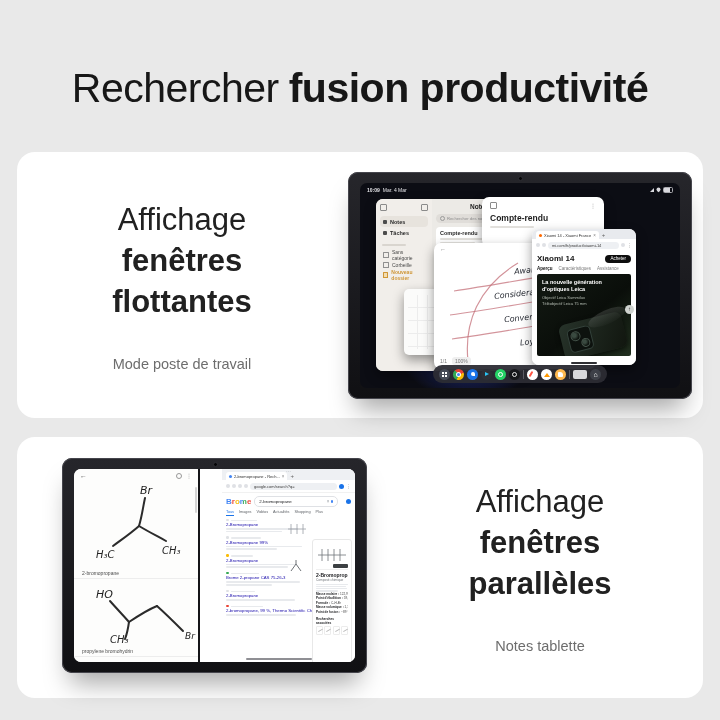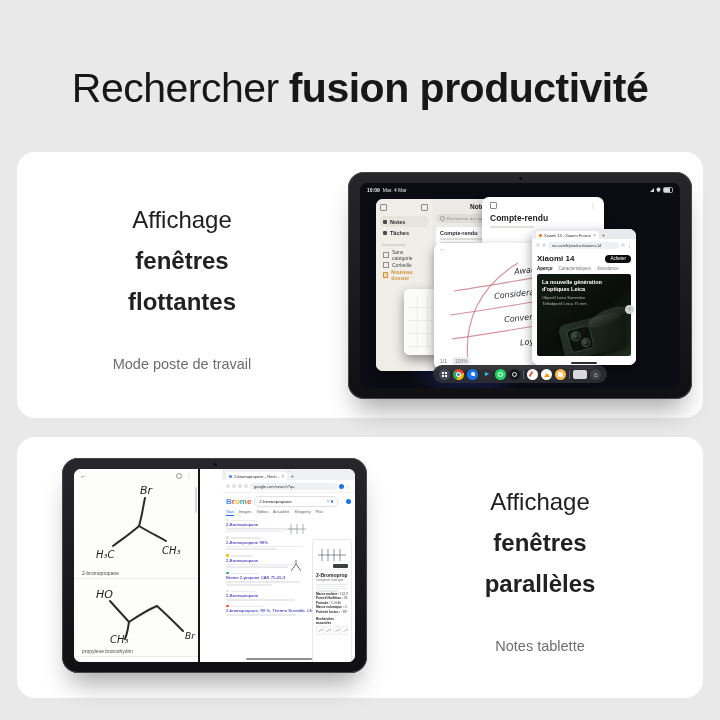--- a/index.html
+++ b/index.html
@@ -12,27 +12,27 @@
   .title .tb{font-weight:700;}
 
   
   .card{position:absolute;left:17px;width:686px;background:#ffffff;border-radius:18px;}
   .card1{top:152px;height:266px;}
   .card2{top:437px;height:261px;}
 
   .ctext{position:absolute;top:0;height:100%;display:flex;flex-direction:column;justify-content:center;align-items:center;text-align:center;}
   .ctext1{left:0;width:330px;}
   .ctext2{left:383px;width:280px;}
-  .h{font-size:24px;line-height:41px;color:#212121;}
+  .h{font-size:31px;line-height:41px;color:#212121;}
   .h.light{font-weight:400;}
   .h.bold{font-weight:700;}
   .cap{margin-top:34px;font-size:14.5px;color:#6d6d6d;}
 
   
-  .tab-frame{position:absolute;background:linear-gradient(#26262b,#101013);border-radius:16px;box-shadow:0 18px 26px -8px rgba(0,0,0,.35), inset 0 0 0 1px #45454c;}
+  .tab-frame{position:absolute;background:linear-gradient(#26262b,#101013);border-radius:10px;box-shadow:0 18px 26px -8px rgba(0,0,0,.35), inset 0 0 0 1px #45454c;}
   .tf1{left:331px;top:20px;width:344px;height:227px;}
   .tf2{left:45px;top:21px;width:305px;height:215px;}
   .cam{position:absolute;top:4px;left:50%;margin-left:-2px;width:3px;height:3px;background:#050507;border:1px solid #2e2e34;border-radius:50%;}
   .screen{position:absolute;left:12px;right:12px;top:11px;bottom:11px;border-radius:7px;overflow:hidden;}
   .s1{background:radial-gradient(circle 120px at 34% 64%, #30409f 0%, #1b2566 45%, rgba(10,12,26,0) 72%), #0c0d14;}
   .s2{background:#ffffff;}
 
   
   .statusbar{position:absolute;top:2px;left:7px;right:7px;height:9px;display:flex;justify-content:space-between;align-items:center;color:#e6e6ea;font-size:5px;z-index:9;}
   .sb-left{display:flex;gap:3px;align-items:center;}

